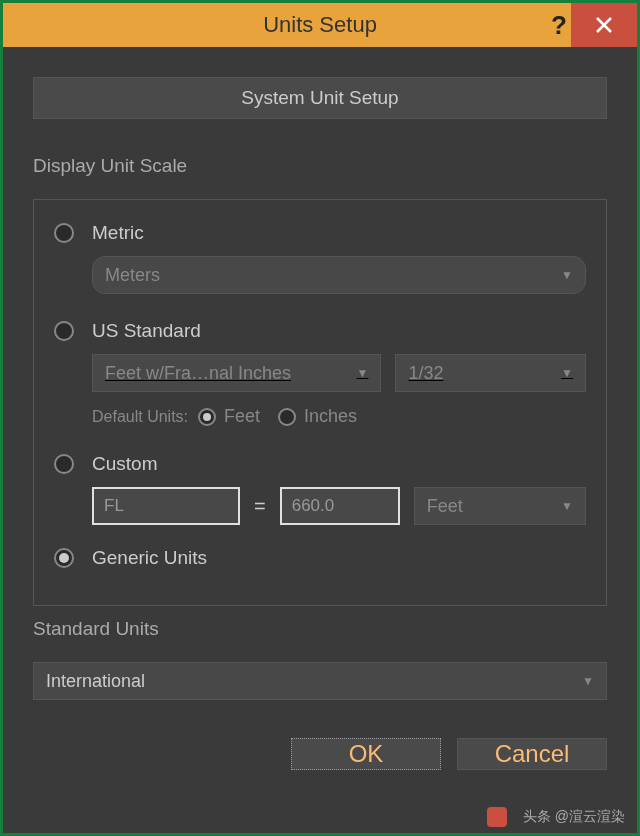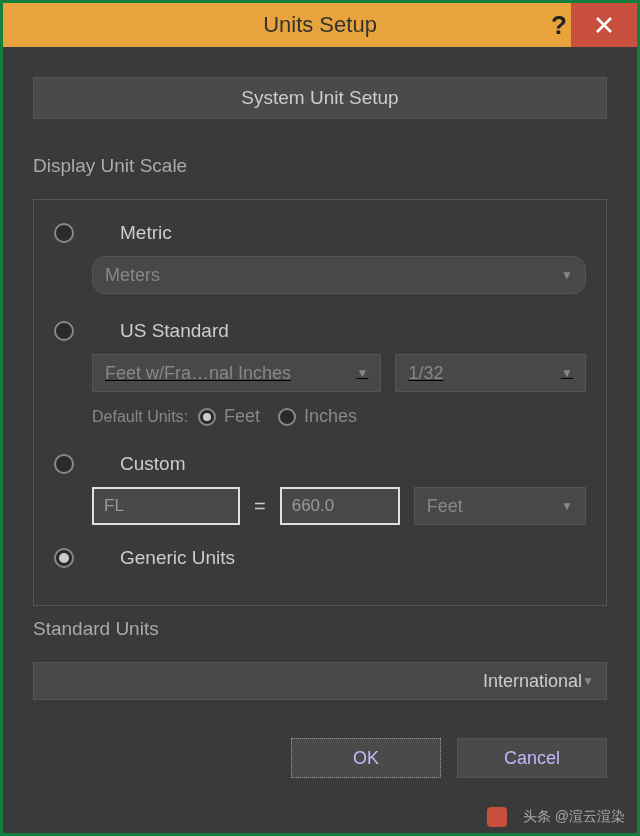--- a/index.html
+++ b/index.html
@@ -7,21 +7,21 @@
     .window { width: 640px; height: 836px; background: #3a3a3a; border: 3px solid #15803d; position: relative; }
     .titlebar { height: 44px; background: #e8a33d; display: flex; align-items: center; position: relative; }
     .title { position: absolute; left: 50%; transform: translateX(-50%); font-size: 22px; color: #333; font-weight: 400; }
     .help-btn { position: absolute; right: 70px; font-size: 26px; font-weight: bold; color: #222; cursor: pointer; }
     .close-btn { position: absolute; right: 0; top: 0; width: 66px; height: 44px; background: #c94f3e; display: flex; align-items: center; justify-content: center; cursor: pointer; }
     .close-btn svg { width: 18px; height: 18px; }
     .content { padding: 30px 30px 10px 30px; }
     .system-btn { width: 100%; height: 42px; background: #4a4a4a; border: 1px solid #555; color: #ccc; font-size: 19px; cursor: pointer; margin-bottom: 36px; }
     .section-label { color: #aaa; font-size: 19px; margin-bottom: 22px; display: block; }
     .group { border: 1px solid #555; padding: 16px 20px 24px 20px; margin-bottom: 12px; }
-    .radio-row { display: flex; align-items: center; margin-bottom: 12px; margin-top: 6px; gap: 28px; }
+    .radio-row { display: flex; align-items: center; margin-bottom: 12px; margin-top: 6px; }
     .radio { width: 20px; height: 20px; border-radius: 50%; border: 2px solid #888; background: #2a2a2a; margin-right: 18px; cursor: pointer; position: relative; flex-shrink: 0; }
     .radio.selected::after { content: ''; position: absolute; width: 10px; height: 10px; background: #ccc; border-radius: 50%; top: 3px; left: 3px; }
     .radio-small { width: 18px; height: 18px; border-radius: 50%; border: 2px solid #888; background: #2a2a2a; margin-right: 8px; cursor: pointer; position: relative; flex-shrink: 0; }
     .radio-small.selected::after { content: ''; position: absolute; width: 8px; height: 8px; background: #ccc; border-radius: 50%; top: 3px; left: 3px; }
     .radio-label { color: #ccc; font-size: 19px; }
     .select { height: 38px; background: #484848; border: 1px solid #555; color: #888; font-size: 18px; padding: 0 12px; display: flex; align-items: center; justify-content: space-between; cursor: pointer; position: relative; }
     .select.active { color: #ccc; }
     .select .chevron { color: #888; font-size: 12px; }
     .metric-select { margin-left: 38px; margin-bottom: 26px; border-radius: 13px; }
     .us-row { display: flex; gap: 14px; margin-left: 38px; margin-bottom: 14px; text-decoration: underline; }
@@ -30,23 +30,23 @@
     .default-row { display: flex; align-items: center; margin-left: 38px; margin-bottom: 26px; }
     .default-label { color: #888; font-size: 16px; margin-right: 10px; }
     .default-opt { color: #888; font-size: 18px; margin-right: 18px; }
     .custom-row { display: flex; align-items: center; gap: 14px; margin-left: 38px; margin-bottom: 22px; }
     .text-input { height: 38px; background: #484848; border: 2px solid #e0e0e0; color: #999; font-size: 17px; padding: 0 10px; }
     .custom-row .text-input:first-child { width: 148px; }
     .equals { color: #ccc; font-size: 20px; }
     .custom-row .text-input:nth-child(3) { width: 120px; }
     .custom-row .select { flex: 1; }
     .generic-row { margin-top: 8px; }
-    .lighting-select { width: 100%; margin-bottom: 28px; justify-content: flex-end; }
+    .lighting-select { width: 100%; margin-bottom: 28px; }
     .button-row { display: flex; justify-content: flex-end; gap: 16px; padding: 0 30px; }
-    .btn { width: 150px; height: 40px; background: #4a4a4a; border: 1px solid #555; color: #c4b5fd; font-size: 18px; cursor: pointer; }
+    .btn { width: 150px; height: 32px; background: #4a4a4a; border: 1px solid #555; color: #fdba74; font-size: 24px; cursor: pointer; }
     .btn.ok { border: 1px dotted #999; }
     .watermark { position: absolute; bottom: 6px; right: 12px; color: #aaa; font-size: 14px; display: flex; align-items: center; gap: 16px; }
     .watermark-icon { width: 20px; height: 20px; background: #c94f3e; border-radius: 4px; }
   </style>
 </head>
 <body>
 
 <div class="window">
   <div class="titlebar">
     <span class="title">Units Setup</span>

